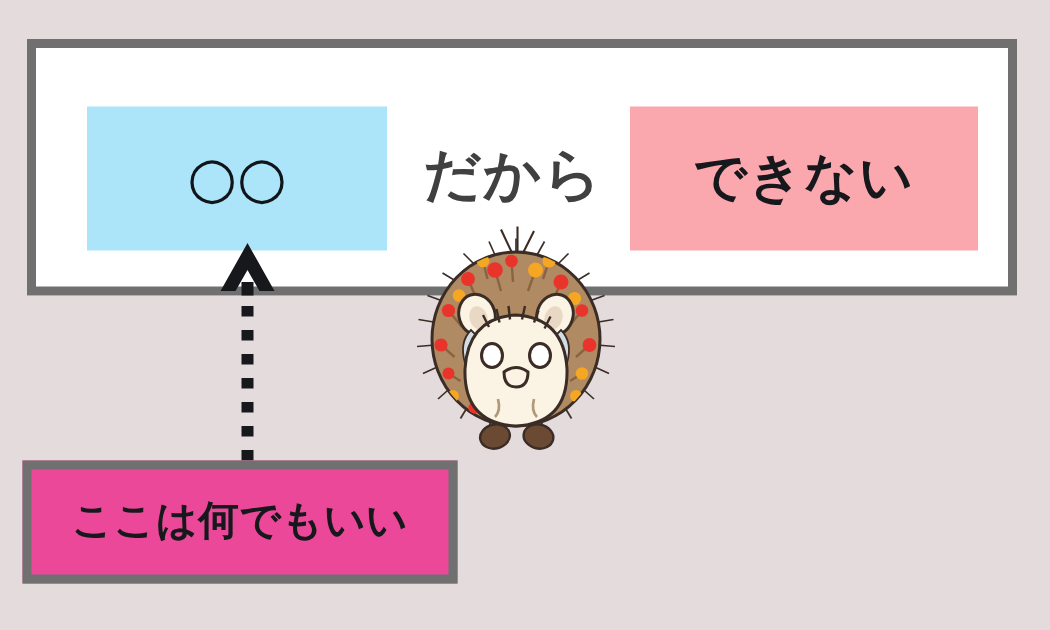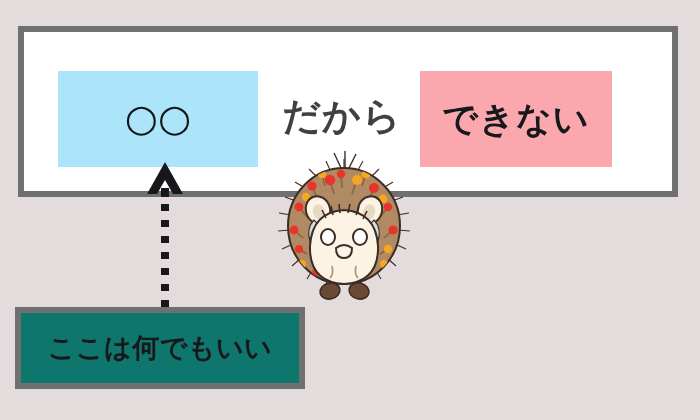--- a/index.html
+++ b/index.html
@@ -65,21 +65,21 @@
     color: #404040;
     line-height: 1.1;
     letter-spacing: 1px;
   }
 
   
   #pink-box {
     position: absolute;
     left: 420px;
     top: 71px;
-    width: 192px;
+    width: 232px;
     height: 96px;
     background: #faa8ad;
     display: flex;
     align-items: center;
     justify-content: center;
   }
   #pink-box .txt {
     font-size: 35px;
     font-weight: 700;
     color: #16181c;
@@ -98,21 +98,21 @@
   }
 
   
   #note-box {
     position: absolute;
     left: 15px;
     top: 307px;
     width: 290px;
     height: 82px;
     box-sizing: border-box;
-    background: #0f766e;
+    background: #ec4899;
     border: 6px solid #707070;
     display: flex;
     align-items: center;
     justify-content: center;
   }
   #note-box .txt {
     font-size: 27px;
     font-weight: 700;
     color: #16181c;
     letter-spacing: 0.5px;

